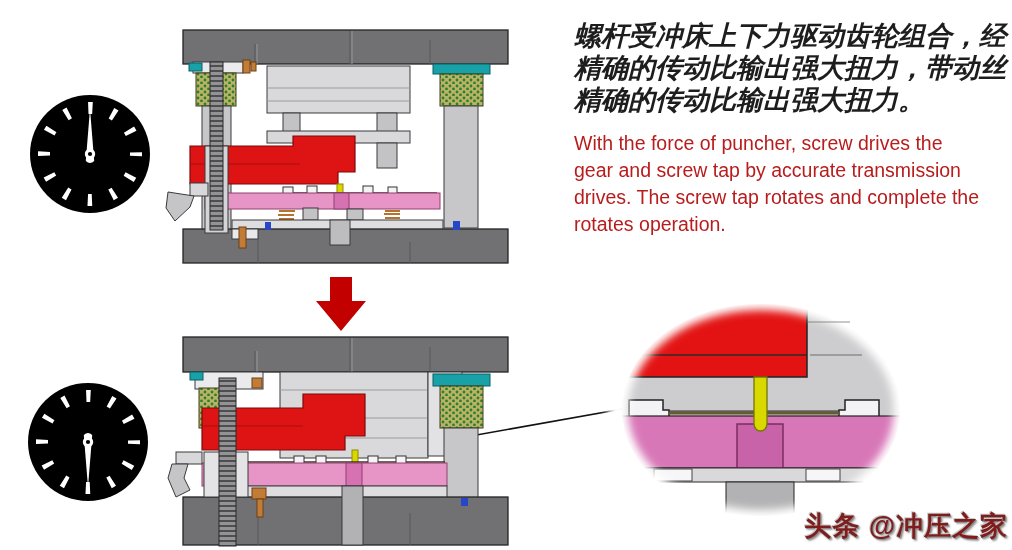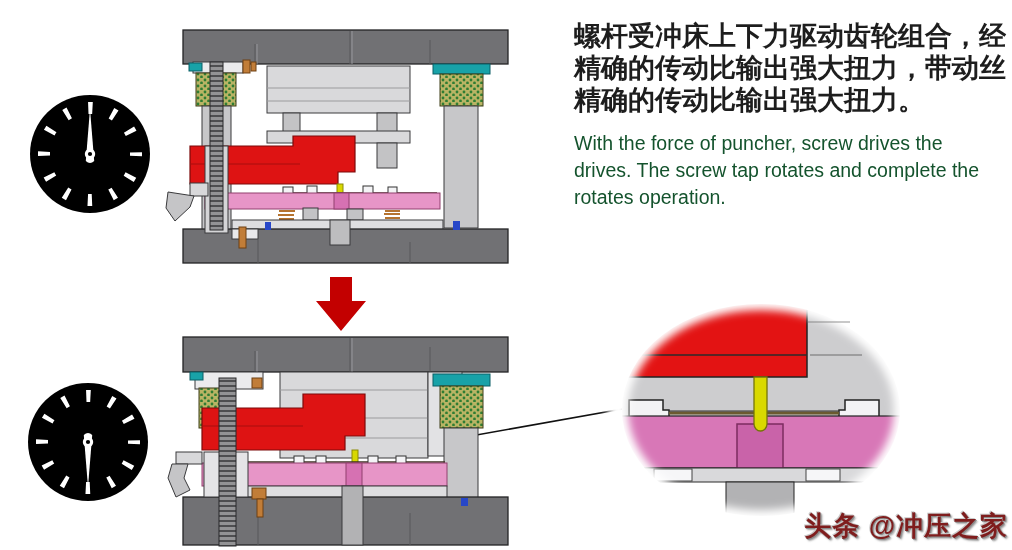--- a/index.html
+++ b/index.html
@@ -1,22 +1,22 @@
 <!DOCTYPE html>
 <html><head>
 <meta charset="utf-8">
 <style>
   html,body{margin:0;padding:0;background:#fff;}
   .stage{position:relative;width:1012px;height:550px;background:#ffffff;overflow:hidden;
          font-family:"Liberation Sans","DejaVu Sans",sans-serif;}
   svg.scene{position:absolute;left:0;top:0;width:1012px;height:550px;}
   .text-panel{position:absolute;left:574px;top:20px;width:436px;}
-  .zh-heading{color:#1d1d1d;font-weight:700;font-size:27px;line-height:32px;letter-spacing:0;}
+  .zh-heading{color:#1d1d1d;font-weight:700;font-size:27px;line-height:32px;letter-spacing:0;font-style:italic;}
   .zh-heading div{white-space:nowrap;}
-  .en-body{margin-top:14px;color:#14532d;font-size:19.5px;line-height:27px;}
+  .en-body{margin-top:14px;color:#b91c1c;font-size:19.5px;line-height:27px;}
   .en-body div{white-space:nowrap;}
   .watermark{position:absolute;right:4px;bottom:6px;font-size:27px;font-weight:700;
              color:#7f1d1d;letter-spacing:1px;white-space:nowrap;
              text-shadow:-1px -1px 0 #c9c9c9,1px 1px 0 #8b8b8b,2px 2px 2px rgba(90,90,90,.6),0 0 1px #9a9a9a;}
 </style>
 </head>
 <body>
 
 <div class="stage">
 
@@ -198,20 +198,21 @@
 </svg>
 
   <div class="text-panel">
     <div class="zh-heading">
       <div>螺杆受冲床上下力驱动齿轮组合，经</div>
       <div>精确的传动比输出强大扭力，带动丝</div>
       <div>精确的传动比输出强大扭力。</div>
     </div>
     <div class="en-body">
       <div>With the force of puncher, screw drives the</div>
+      <div>gear and screw tap by accurate transmission</div>
       <div>drives. The screw tap rotates and complete the</div>
       <div>rotates operation.</div>
     </div>
   </div>
 
   <div class="watermark">头条 @冲压之家</div>
 
 </div>
 
 </body></html>

